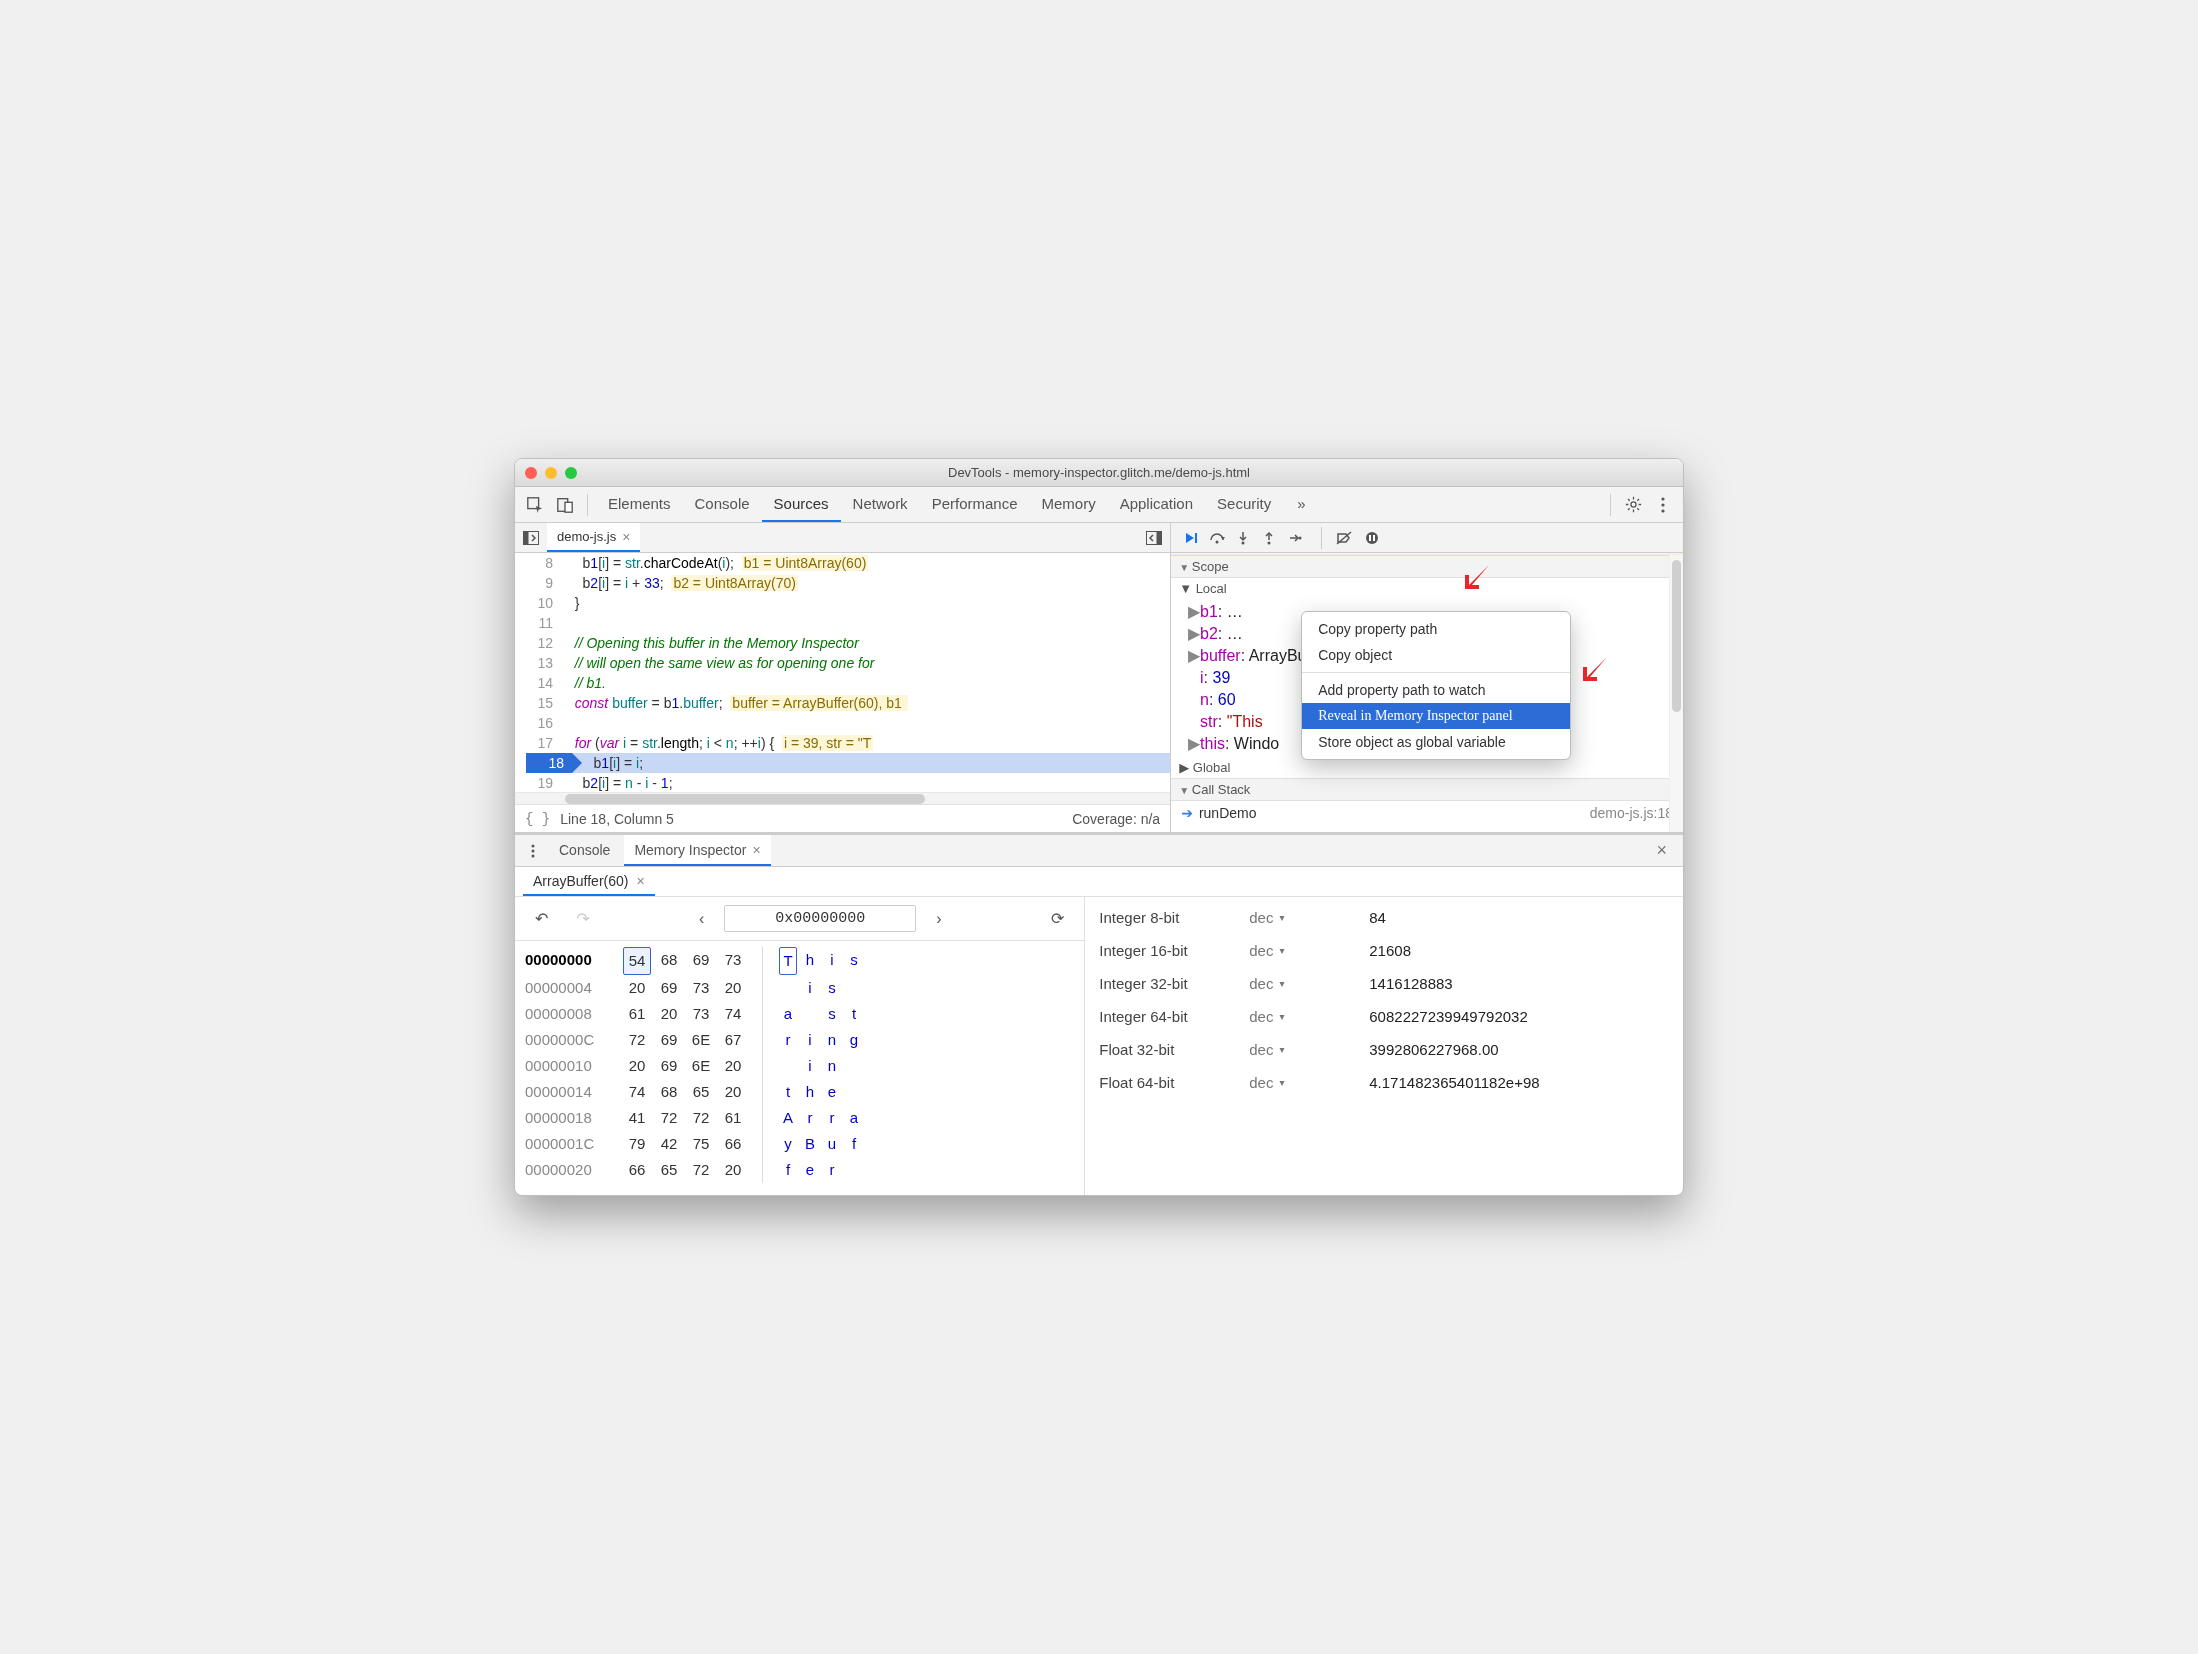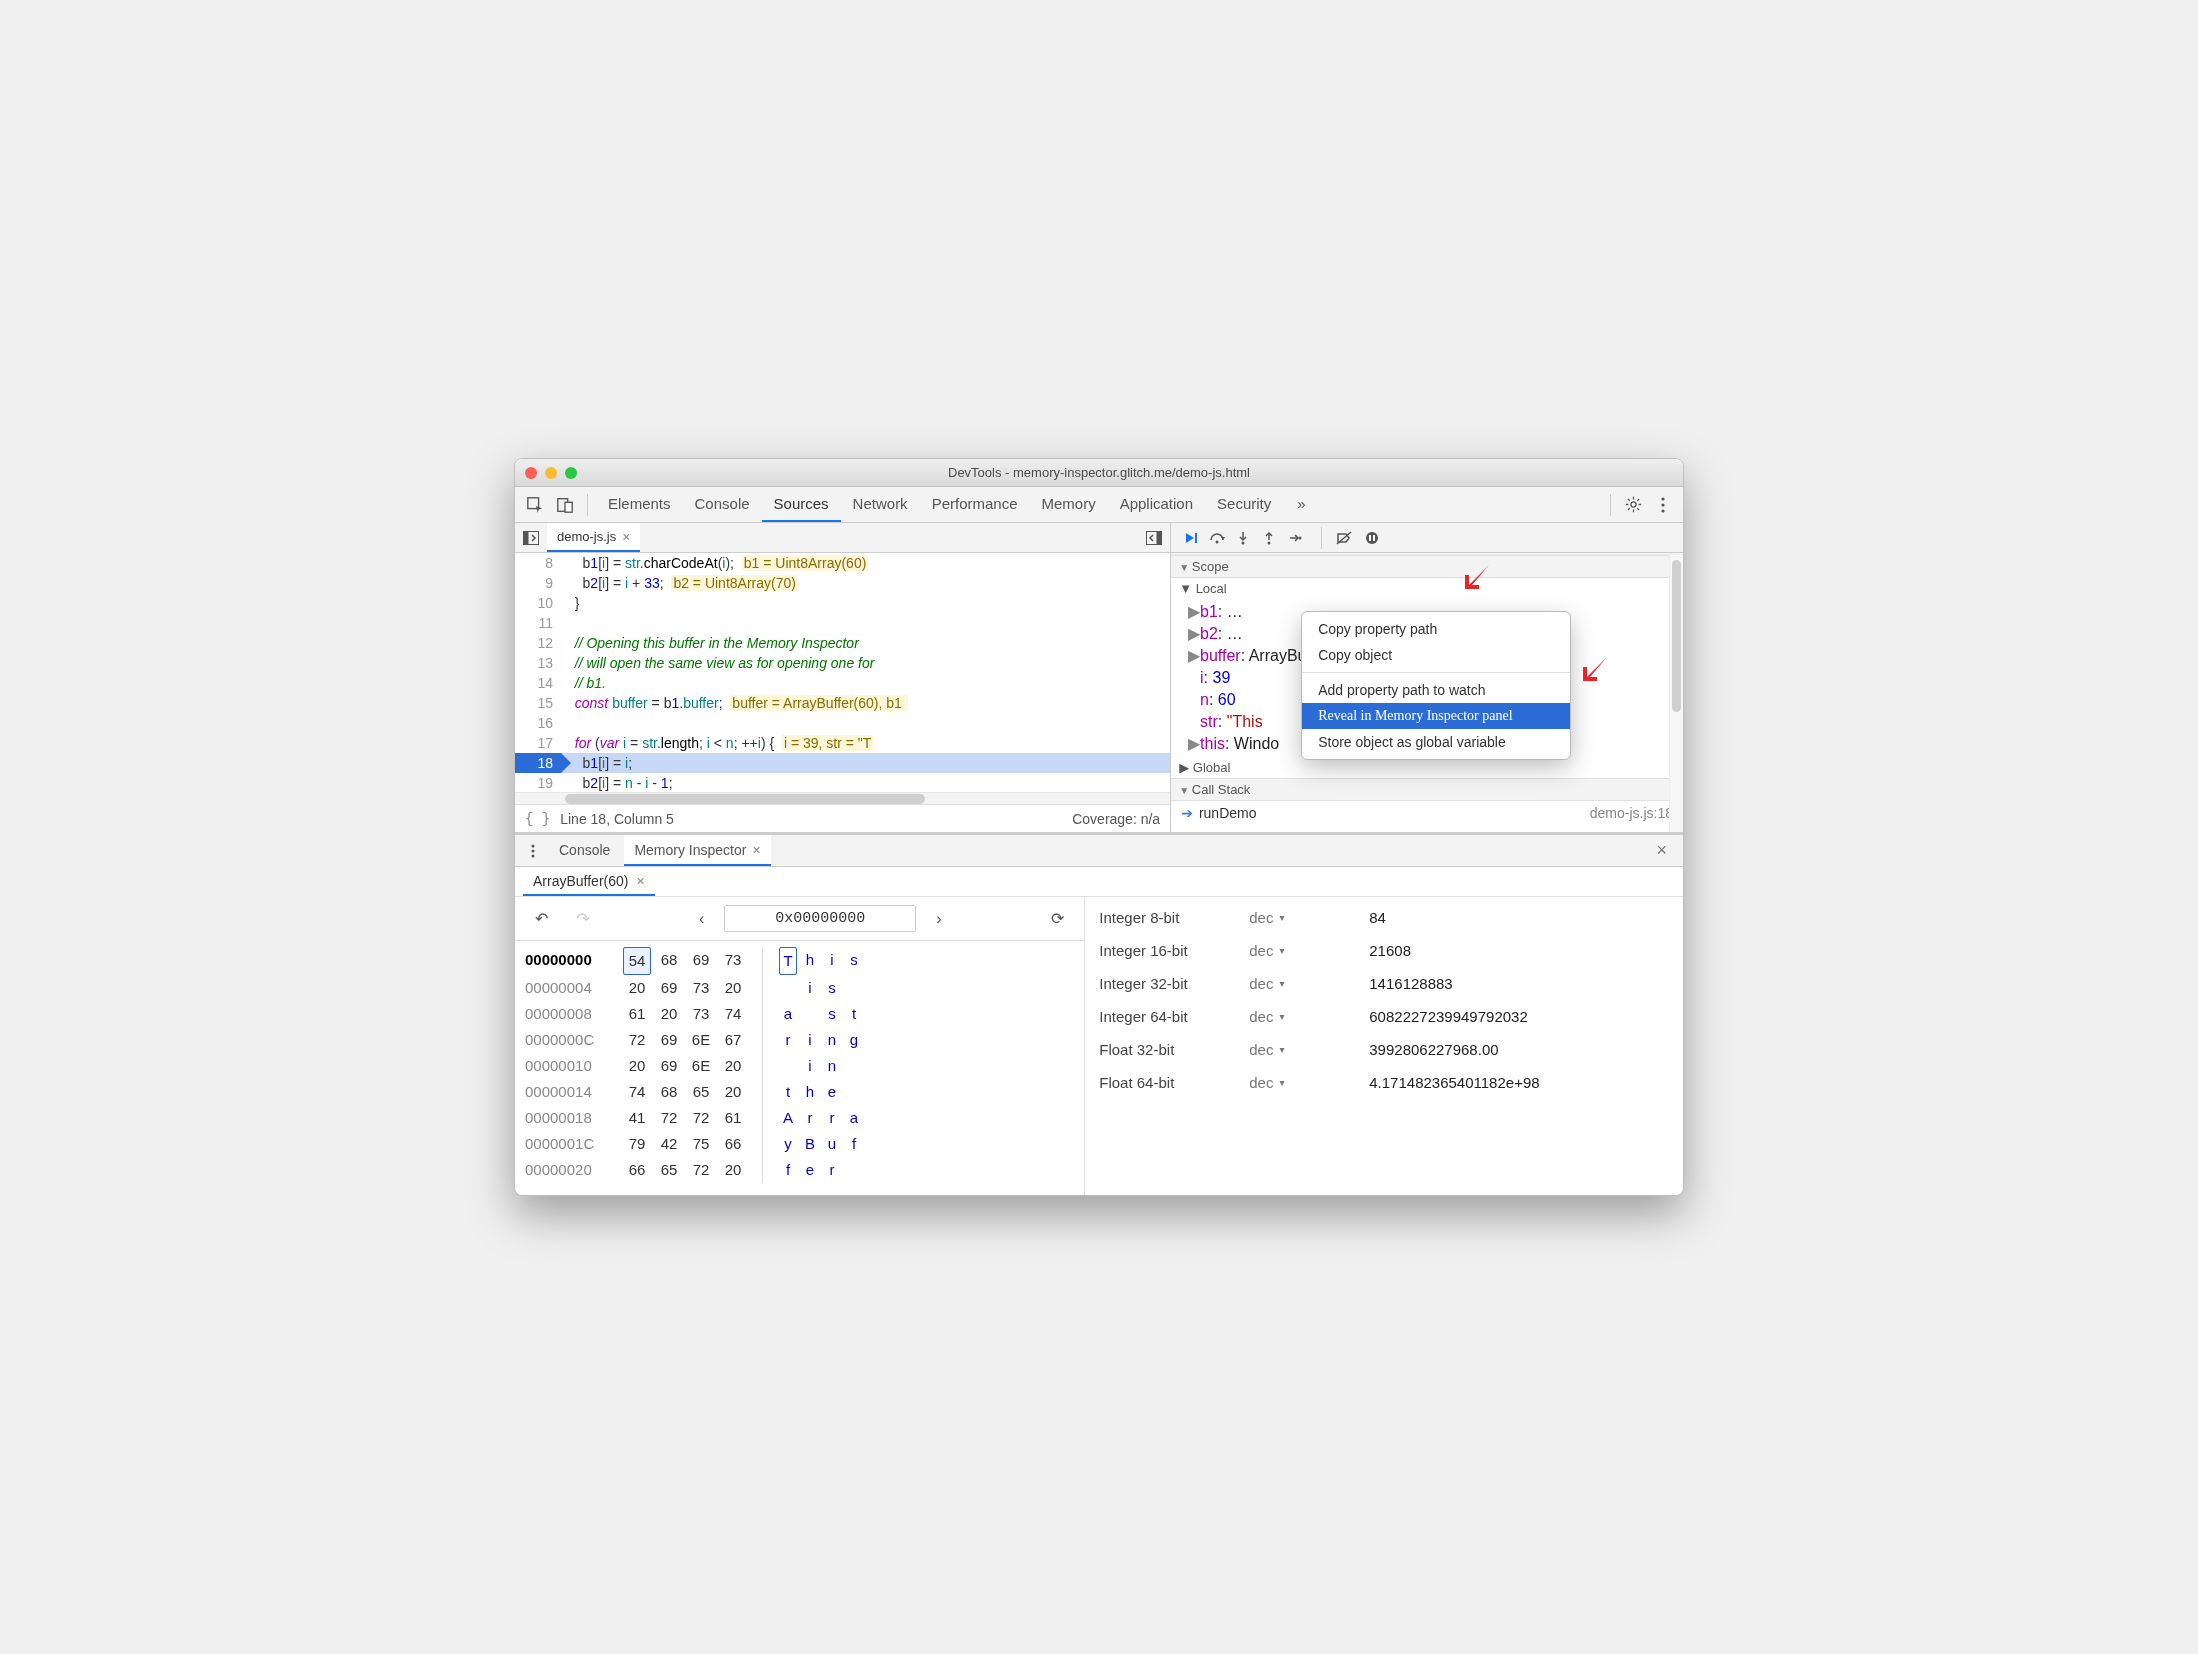--- a/index.html
+++ b/index.html
@@ -116,21 +116,21 @@
   }
   .close-x { color:#888; cursor:pointer; font-size:14px; }
   .debug-btns { display:flex; gap:2px; padding:0 4px;}
   .debug-btns .iconbtn { color:#666; }
   .debug-btns .iconbtn.resume { color: var(--accent-blue); }
   
   .code-area { flex:1; overflow:hidden; background:#fff; font-family:var(--mono); font-size:14px; line-height:20px; position:relative; }
   .code-line { display:flex; }
   .gutter { width:46px; text-align:right; padding-right:8px; color:#999; user-select:none; }
   .codetxt { white-space:pre; padding-left:6px; flex:1; overflow:hidden;}
-  .code-line.current { background: var(--hl-line); }
+  .code-line.current { background: var(--hl-line); margin-left: 11px; }
   .code-line.current .gutter { background:#2b6cd6; color:#fff; position:relative; }
   .code-line.current .gutter::after {
     content:""; position:absolute; right:-10px; top:0; width:0;height:0;
     border-top:10px solid transparent; border-bottom:10px solid transparent; border-left:10px solid #2b6cd6;
   }
   .tok-kw { color: var(--code-purple); font-style:italic;}
   .tok-cm { color: var(--code-green); font-style:italic;}
   .tok-fn { color: #000; }
   .tok-var { color: var(--code-teal); }
   .tok-num { color: var(--code-blue); }

